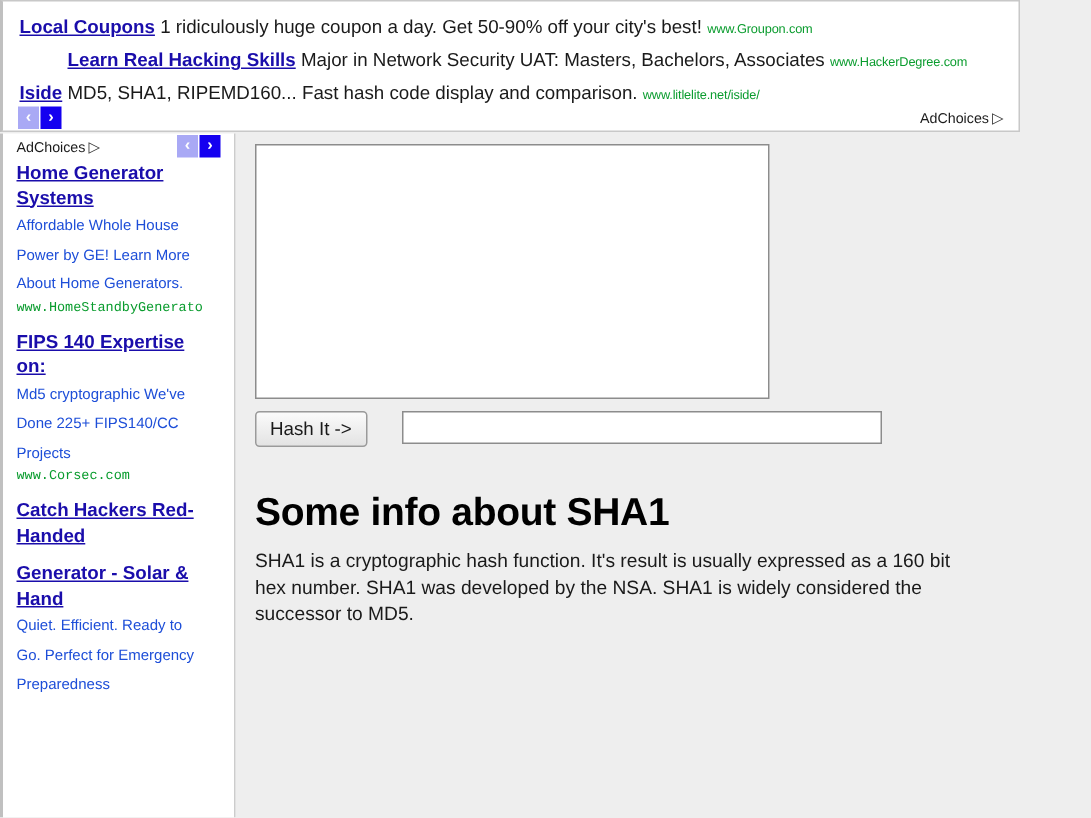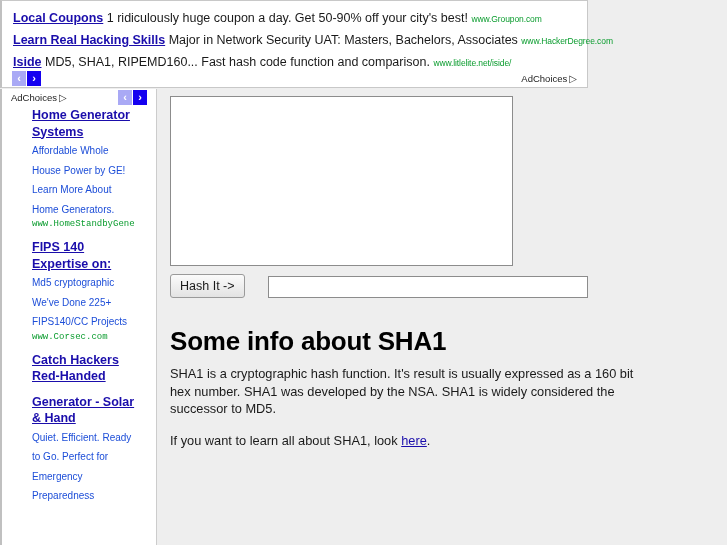--- a/index.html
+++ b/index.html
@@ -17,37 +17,37 @@
     width: 727px;
     height: 545px;
     background: #eeeeee;
   }
 
   
   #top-banner {
     position: absolute;
     left: 0;
     top: 0;
-    width: 588px;
+    width: 680px;
     height: 88px;
     background: #ffffff;
     border: 1px solid #c8c8c8;
     border-left: 2px solid #c0c0c0;
     box-sizing: border-box;
   }
   .banner-row {
     position: absolute;
     left: 11px;
     white-space: nowrap;
     font-size: 12.5px;
     color: #202020;
     line-height: 14px;
   }
   .banner-row:nth-of-type(1) { top: 10px; }
-  .banner-row:nth-of-type(2) { top: 32px; }
+  .banner-row:nth-of-type(2) { top: 32px; margin-left: 32px; }
   .banner-row:nth-of-type(3) { top: 54px; }
 
   .ad-title {
     color: #1a0dab;
     font-weight: bold;
     text-decoration: underline;
     cursor: pointer;
   }
   .ad-desc { color: #1a1a1a; }
   .ad-url {
@@ -122,21 +122,20 @@
     left: 9px;
     top: 3px;
   }
   #sidebar-arrows {
     left: 116px;
     top: 1px;
   }
   .side-ad {
     padding: 0 21px 0 9px;
     margin-bottom: 9px;
-    margin-left: 21px;
   }
   .side-ad-title {
     color: #1a0dab;
     font-weight: bold;
     text-decoration: underline;
     font-size: 12.5px;
     line-height: 16.5px;
     cursor: pointer;
     display: block;
   }
@@ -176,21 +175,21 @@
     resize: none;
     font-family: "Liberation Sans", sans-serif;
     font-size: 12px;
     padding: 3px;
     display: block;
     outline: none;
   }
   #form-row {
     margin-top: 8px;
     display: flex;
-    align-items: flex-end;
+    align-items: flex-start;
     gap: 23px;
   }
   #hash-button {
     background: linear-gradient(#fbfbfb, #e3e3e3);
     border: 1px solid #9a9a9a;
     border-radius: 3px;
     font-family: "Liberation Sans", sans-serif;
     font-size: 12.5px;
     color: #1a1a1a;
     padding: 4px 9px;
@@ -242,21 +241,21 @@
     </div>
 
     <div class="banner-row">
       <span class="ad-title">Learn Real Hacking Skills</span>
       <span class="ad-desc">Major in Network Security UAT: Masters, Bachelors, Associates</span>
       <span class="ad-url">www.HackerDegree.com</span>
     </div>
 
     <div class="banner-row">
       <span class="ad-title">Iside</span>
-      <span class="ad-desc">MD5, SHA1, RIPEMD160... Fast hash code function and comparison.</span>
+      <span class="ad-desc">MD5, SHA1, RIPEMD160... Fast hash code display and comparison.</span>
       <span class="ad-url">www.litlelite.net/iside/</span>
     </div>
 
     <div class="arrows" id="banner-arrows">
       <span class="arrow-btn arrow-prev">‹</span>
       <span class="arrow-btn arrow-next">›</span>
     </div>
 
     <div class="adchoices" id="banner-adchoices">
       <span>AdChoices</span><span class="ac-tri">▷</span>
@@ -307,17 +306,16 @@
 
     <div id="form-row">
       <button id="hash-button">Hash It -&gt;</button>
       <input id="result-field" type="text" placeholder="" style="">
     </div>
 
     <h1 id="info-heading">Some info about SHA1</h1>
 
     <p class="info-para">SHA1 is a cryptographic hash function. It's result is usually expressed as a 160 bit hex number. SHA1 was developed by the NSA. SHA1 is widely considered the successor to MD5.</p>
 
-    <p class="info-para"><span>If you want to learn all about SHA1, look </span><a class="inline-link" href="#">here</a><span>.</span></p>
 
   </div>
 
 </div>
 
 </body></html>

